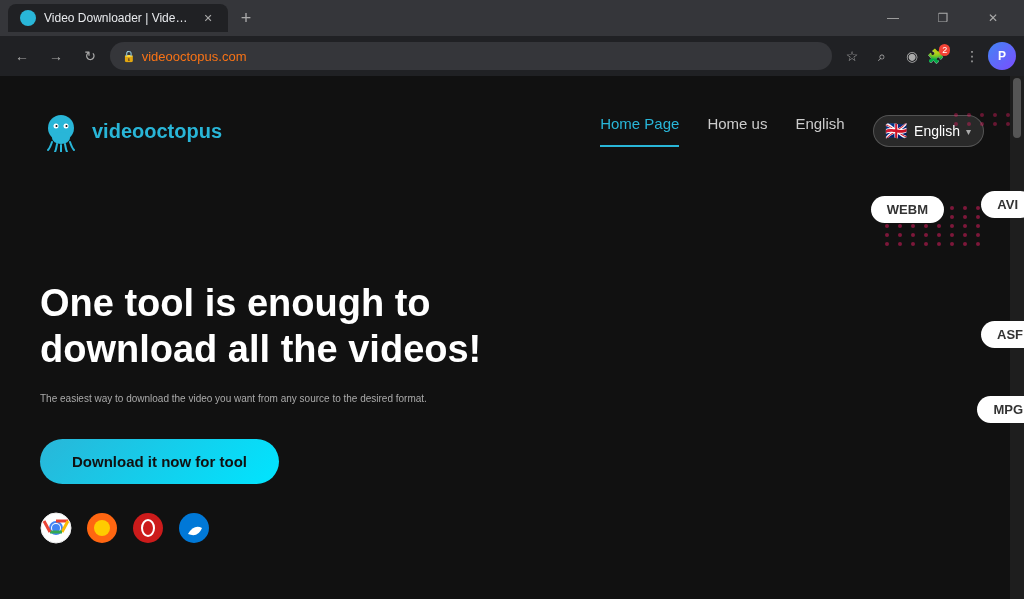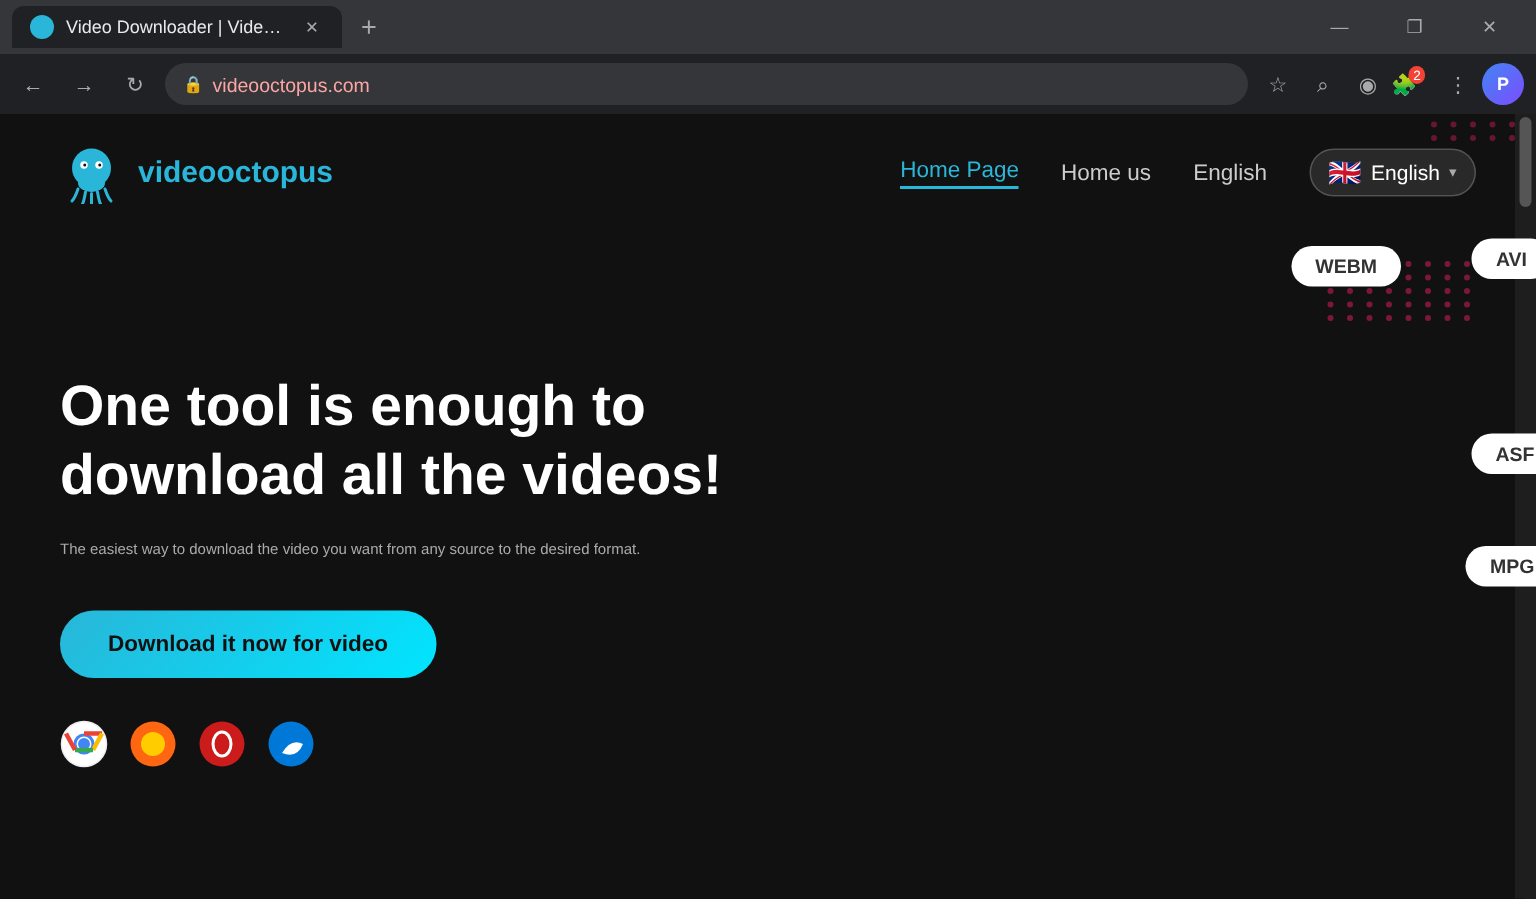--- a/index.html
+++ b/index.html
@@ -58,21 +58,21 @@
       display: flex; align-items: center; justify-content: center;
       color: #aaa; font-size: 14px; cursor: pointer; border-radius: 50%;
     }
     .address-input {
       flex: 1; height: 28px;
       background: #35363a; border: none; border-radius: 14px;
       color: #e8eaed; font-size: 13px; padding: 0 12px;
       display: flex; align-items: center; gap: 6px;
     }
     .lock-icon { font-size: 11px; color: #aaa; }
-    .address-text { color: #fca5a5; font-size: 13px; }
+    .address-text { color: #f97316; font-size: 13px; }
     .toolbar-icons {
       display: flex; align-items: center; gap: 2px;
     }
     .toolbar-icon {
       width: 28px; height: 28px;
       display: flex; align-items: center; justify-content: center;
       color: #aaa; font-size: 14px; cursor: pointer; border-radius: 50%;
     }
     .profile-icon {
       width: 28px; height: 28px; border-radius: 50%;
@@ -89,35 +89,35 @@
     .website {
       background: #111;
       height: calc(599px - 76px);
       overflow: hidden;
       position: relative;
     }
 
     
     .site-nav {
       display: flex; align-items: center;
-      padding: 18px 40px;
+      padding: 34px 40px;
       background: transparent;
     }
     .logo {
       display: flex; align-items: center; gap: 10px;
     }
     .logo-icon {
       width: 42px; height: 42px;
     }
     .logo-text {
       font-size: 20px; color: white; font-weight: 300;
     }
     .logo-text span { color: #29b6d8; font-weight: 700; }
     .nav-links {
-      display: flex; align-items: center; gap: 28px;
+      display: flex; gap: 28px;
       margin-left: auto;
     }
     .nav-link {
       color: #ccc; font-size: 15px; cursor: pointer; text-decoration: none;
     }
     .nav-link.active {
       color: #29b6d8;
       border-bottom: 2px solid #29b6d8;
       padding-bottom: 2px;
     }
@@ -166,21 +166,21 @@
       flex: 0 0 55%;
       position: absolute; right: -20px; top: -30px;
       z-index: 1;
     }
     .format-bubble {
       position: absolute;
       background: white; border-radius: 20px;
       padding: 6px 16px; font-size: 13px; font-weight: 700; color: #333;
       white-space: nowrap; z-index: 10;
     }
-    .bubble-webm { top: 40px; right: 110px; }
+    .bubble-webm { top: 40px; right: 100px; }
     .bubble-avi  { top: 35px; right: 10px; }
     .bubble-asf  { top: 165px; right: 5px; }
     .bubble-mpg  { top: 240px; right: 5px; }
 
     .cloud-bg {
       position: absolute; top: 20px; left: 80px; right: 40px; height: 220px;
       background: radial-gradient(ellipse at center, rgba(180,220,255,0.15) 0%, transparent 70%);
       border-radius: 50%;
     }
 
@@ -289,21 +289,21 @@
         <span>English</span>
         <span class="chevron">▾</span>
       </div>
     </div>
   </nav>
 
   <div class="hero">
     <div class="hero-left">
       <h1 class="hero-title">One tool is enough to download all the videos!</h1>
       <p class="hero-subtitle">The easiest way to download the video you want from any source to the desired format.</p>
-      <button class="download-btn">Download it now for video</button>
+      <button class="download-btn">Download it now for tool</button>
       <div class="browser-icons">
 
         <div class="browser-icon">
           <svg width="32" height="32" viewBox="0 0 32 32">
               <circle cx="16" cy="16" r="15" fill="white" stroke="#eee"></circle>
               <circle cx="16" cy="16" r="7" fill="#4285f4"></circle>
               <circle cx="16" cy="16" r="5" fill="white"></circle>
               <circle cx="16" cy="16" r="4" fill="#4285f4"></circle>
               <path d="M16 9 L28 9" stroke="#ea4335" stroke-width="3"></path>
               <path d="M28 9 L22 20" stroke="#fbbc04" stroke-width="3"></path>

